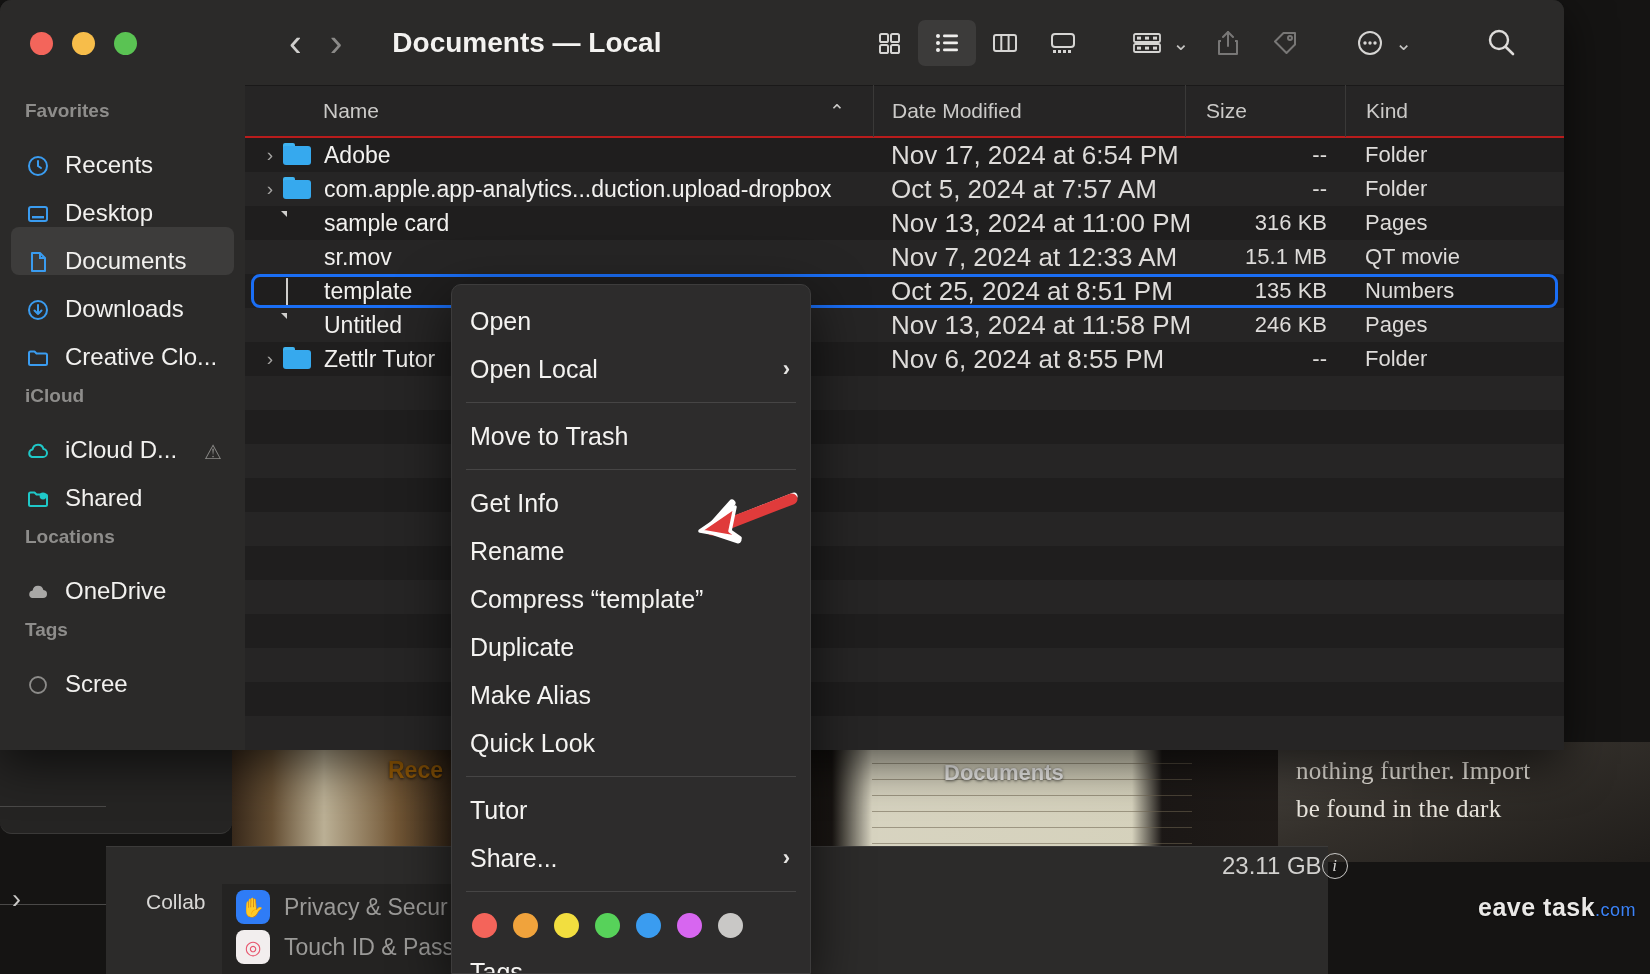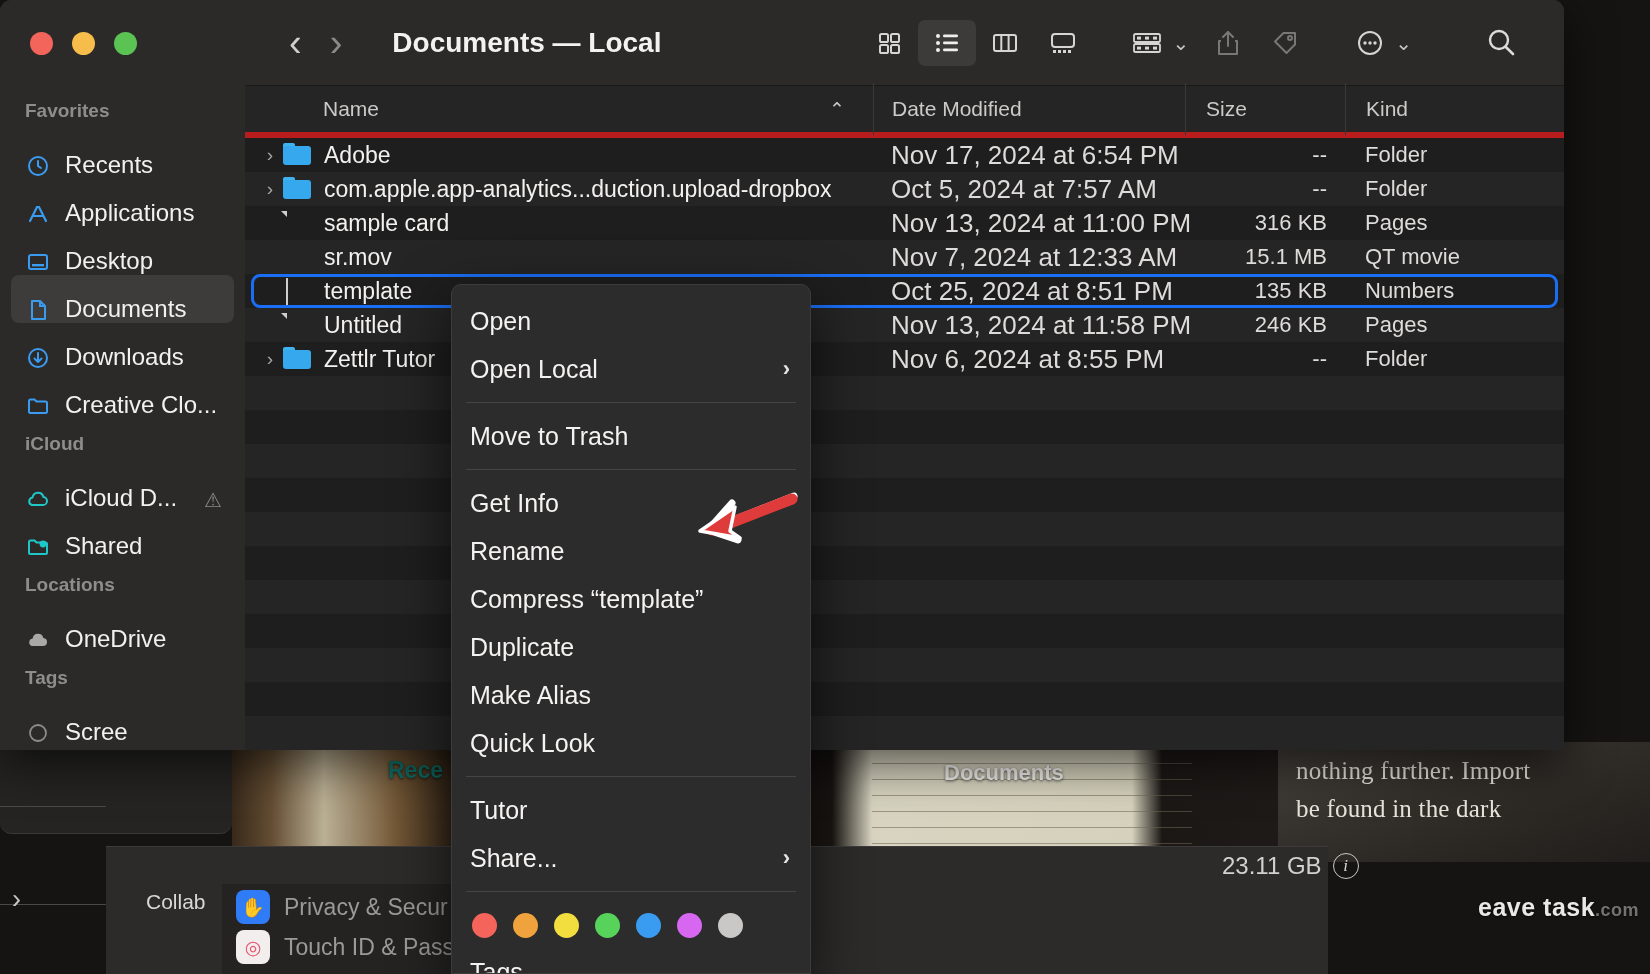--- a/index.html
+++ b/index.html
@@ -47,32 +47,32 @@
        rgba(90,80,60,.0) 0px, rgba(90,80,60,.0) 15px,
        rgba(110,100,80,.55) 15px, rgba(110,100,80,.55) 16px);
   }
   .bg-doc-label {
     position: absolute; left: 944px; top: 760px;
     font-size: 22px; font-weight: 700; color: #f2f1ef;
     text-shadow: 0 1px 3px rgba(0,0,0,.65);
   }
   .bg-rece {
     position: absolute; left: 388px; top: 757px;
-    font-size: 23px; font-weight: 700; color: #0f766e;
+    font-size: 23px; font-weight: 700; color: #a16207;
     text-shadow: 0 1px 3px rgba(0,0,0,.7);
   }
 
   
   .bg-window-lower {
     position: absolute; left: 106px; top: 846px; width: 1222px; height: 128px;
     background: #2c2b2a; border-top: 1px solid #3c3b3a;
   }
   .bg-storage {
     position: absolute; left: 1222px; top: 852px;
-    display: flex; align-items: center; gap: 11px;
+    display: flex; align-items: center; 
     color: #d2d1cf; font-size: 24px;
   }
   .info-circle {
     width: 26px; height: 26px; border-radius: 50%;
     border: 1.8px solid #c9c8c6; display: flex;
     align-items: center; justify-content: center;
     font-size: 17px; font-style: italic;
     font-family: "Liberation Serif", serif; color: #d6d5d3;
   }
   .bg-chevron {
@@ -101,21 +101,21 @@
   .setico.privacy { background: #2f7cf6; color: #fff; }
   .setico.touchid { background: #f2eeee; color: #e8566e; }
   .settext { color: #9b9a98; font-size: 23px; white-space: nowrap; }
 
   .watermark {
     position: absolute; left: 1478px; top: 893px;
     font-size: 25px; font-weight: 700; color: #e9e8e6;
     letter-spacing: .5px; white-space: nowrap;
     text-shadow: 0 1px 2px rgba(0,0,0,.6);
   }
-  .watermark .wm-dim { color: #737373; font-weight: 700; font-size: 18px; }
+  .watermark .wm-dim { color: #3b82f6; font-weight: 400; font-size: 18px; }
 
   
   .finder {
     position: absolute; left: 0; top: 0; width: 1564px; height: 750px;
     background: #1f1e1e;
     border-radius: 11px 11px 0 0;
     overflow: hidden;
     box-shadow: 0 14px 48px rgba(0,0,0,.62);
   }
   .sidebar {
@@ -167,21 +167,21 @@
   .tb-btn.sel { background: #3c3b3a; }
   .tb-chev { color: #c6c5c3; font-size: 20px; margin-left: -4px; margin-right: 10px; }
   .tb-gap { width: 26px; }
   .tb-dim { opacity: .45; }
 
   
   .col-head {
     position: absolute; left: 245px; top: 86px; right: 0; height: 52px;
     background: #262525;
     display: flex; align-items: center;
-    border-bottom: 6px solid #b91c1c;
+    border-bottom: 2px solid #b91c1c;
     color: #cbcac8; font-size: 21px;
   }
   .ch { position: relative; height: 52px; display: flex; align-items: center; }
   .ch + .ch { border-left: 1px solid #3a3938; }
   .ch-name { width: 628px; padding-left: 78px; }
   .ch-date { width: 312px; padding-left: 18px; }
   .ch-size { width: 160px; padding-left: 20px; }
   .ch-kind { flex: 1; padding-left: 20px; }
   .sort-caret { position: absolute; right: 28px; color: #cbcac8; font-size: 19px; }
 
@@ -298,29 +298,20 @@
       <div class="sb-item">
         <span class="sb-icon">
           <svg width="24" height="24" viewBox="0 0 24 24">
               <circle cx="12" cy="12" r="9" fill="none" stroke="#3a9cf0" stroke-width="2"></circle>
               <path d="M12 7v5l3 2" stroke="#3a9cf0" stroke-width="2" fill="none" stroke-linecap="round"></path>
             </svg>
         </span>
         <span class="sb-label">Recents</span>
       </div>
 
-      <div class="sb-item">
-        <span class="sb-icon">
-          <svg width="24" height="24" viewBox="0 0 24 24">
-              <path d="M4 19 L11 5 L13 5 L20 19" stroke="#3a9cf0" stroke-width="2.2" fill="none" stroke-linecap="round"></path>
-              <path d="M7.5 14h9" stroke="#3a9cf0" stroke-width="2.2" stroke-linecap="round"></path>
-            </svg>
-        </span>
-        <span class="sb-label">Applications</span>
-      </div>
 
       <div class="sb-item">
         <span class="sb-icon">
           <svg width="24" height="24" viewBox="0 0 24 24">
               <rect x="3" y="5" width="18" height="14" rx="2" fill="none" stroke="#3a9cf0" stroke-width="2"></rect>
               <rect x="6" y="14" width="12" height="2.4" fill="#3a9cf0"></rect>
             </svg>
         </span>
         <span class="sb-label">Desktop</span>
       </div>

